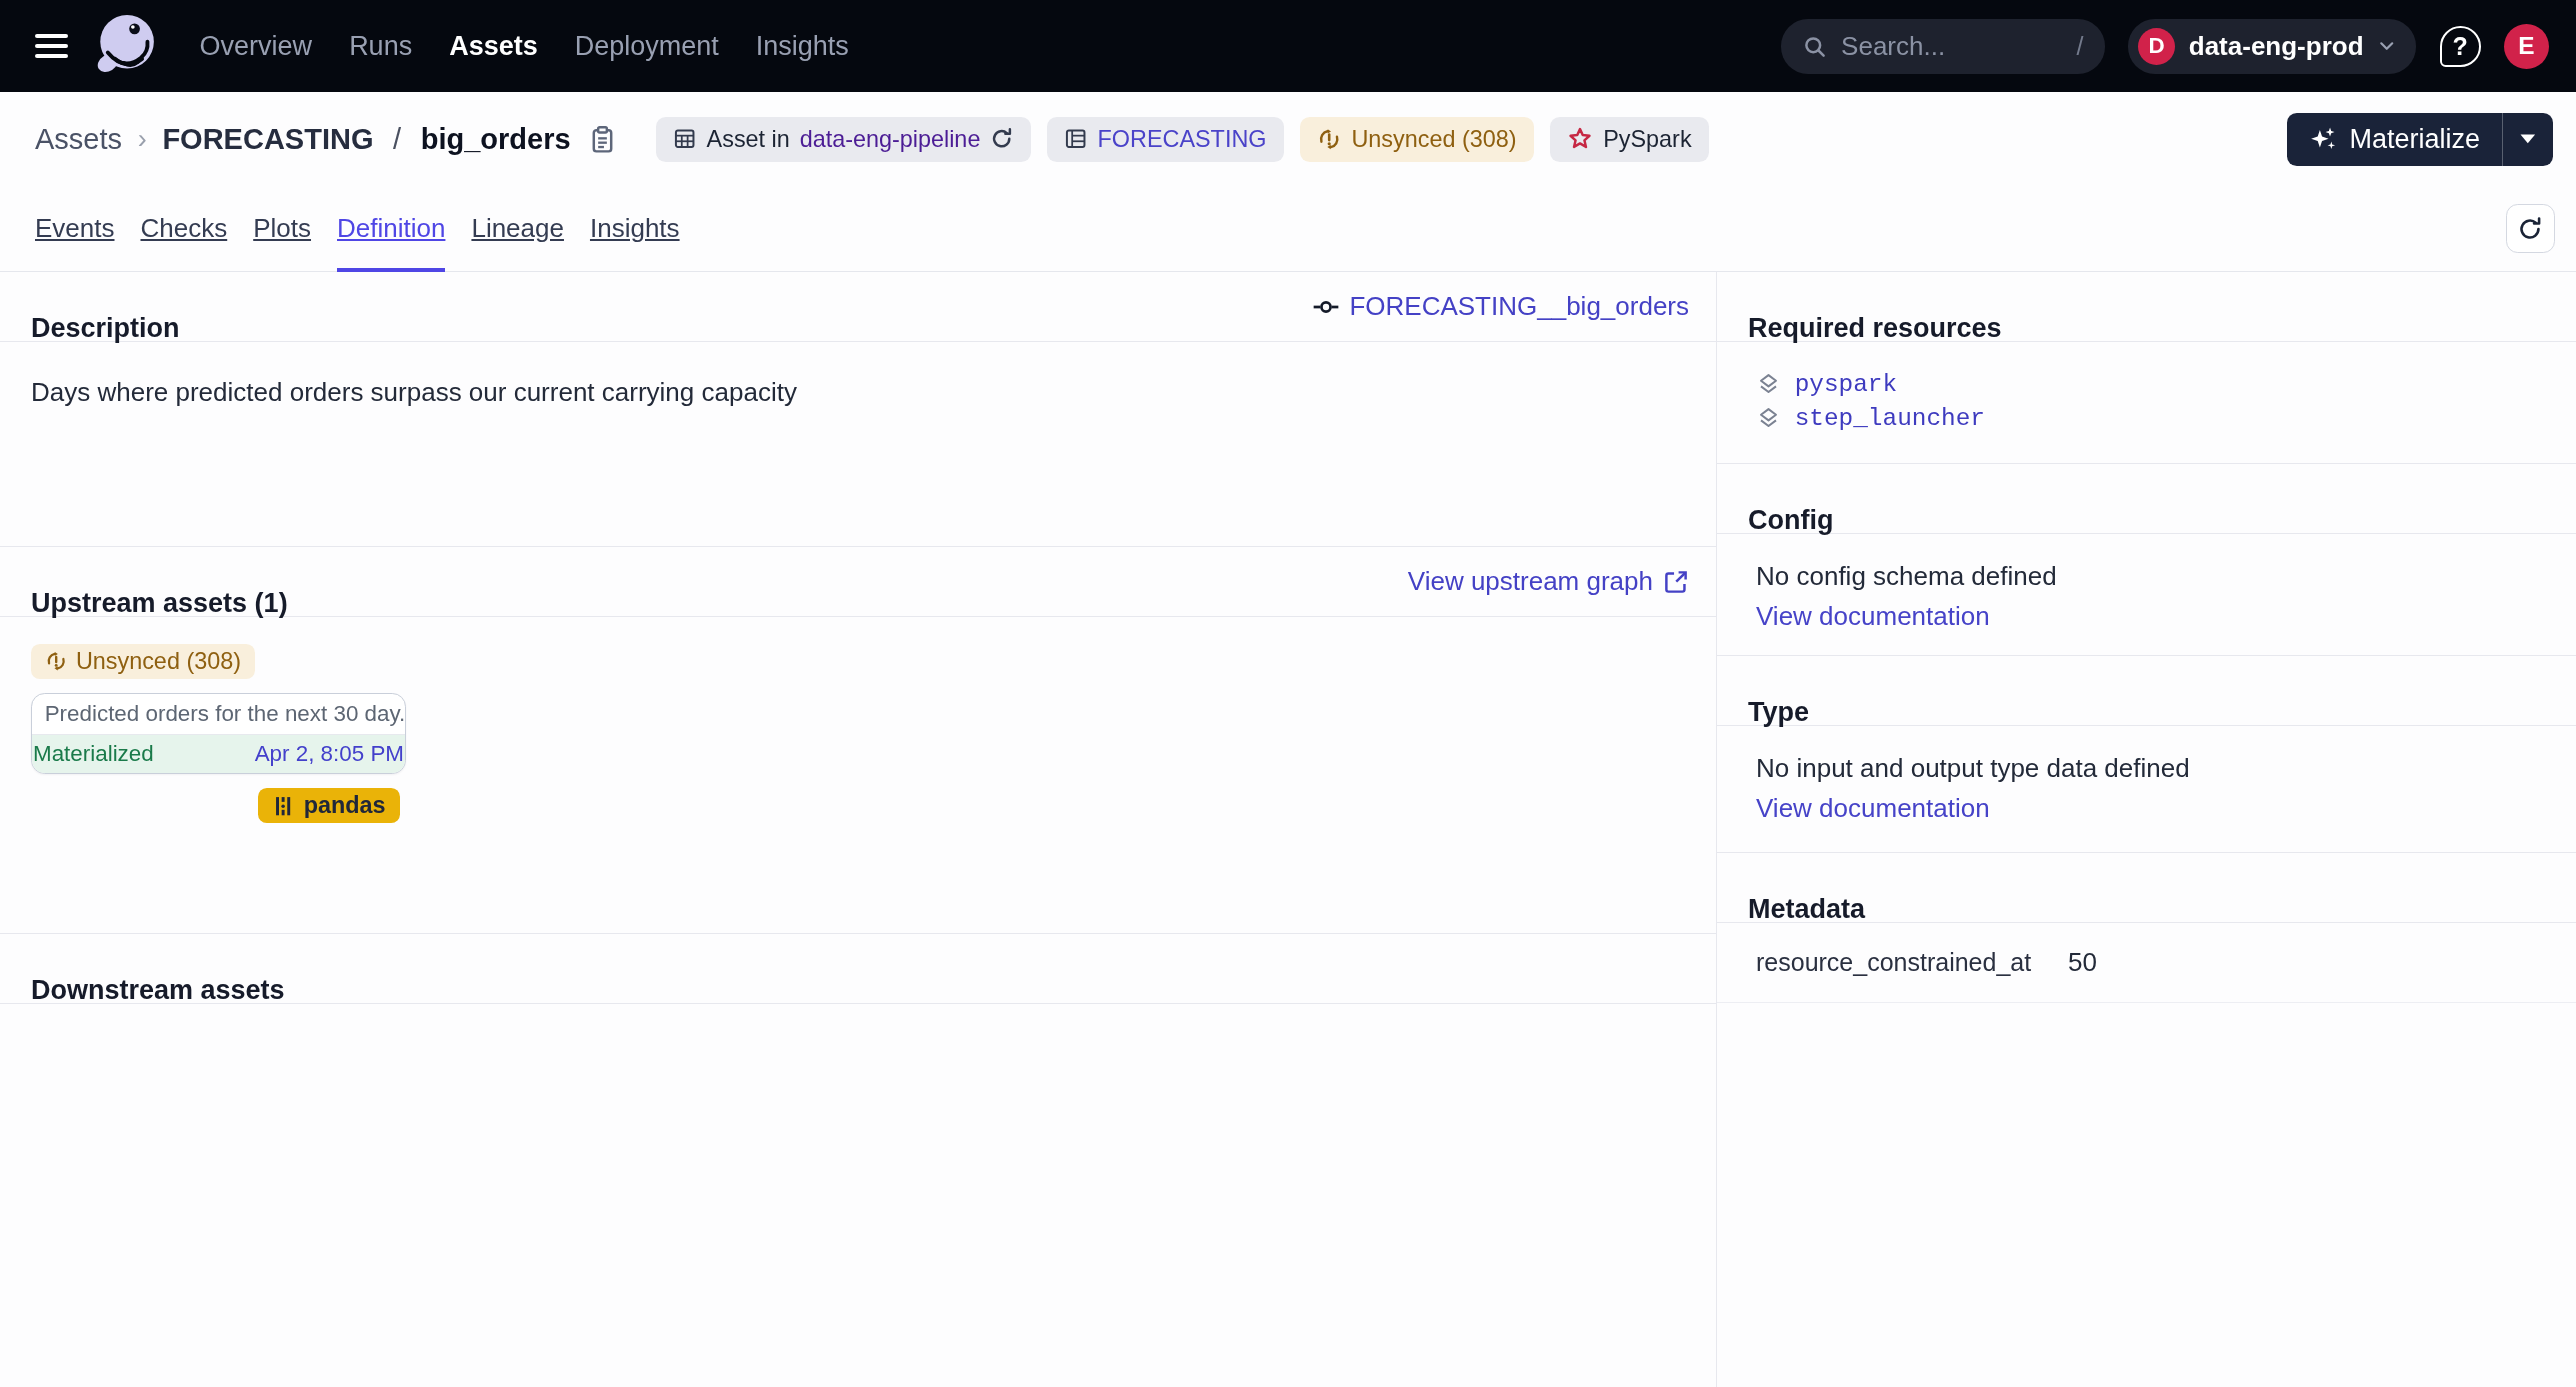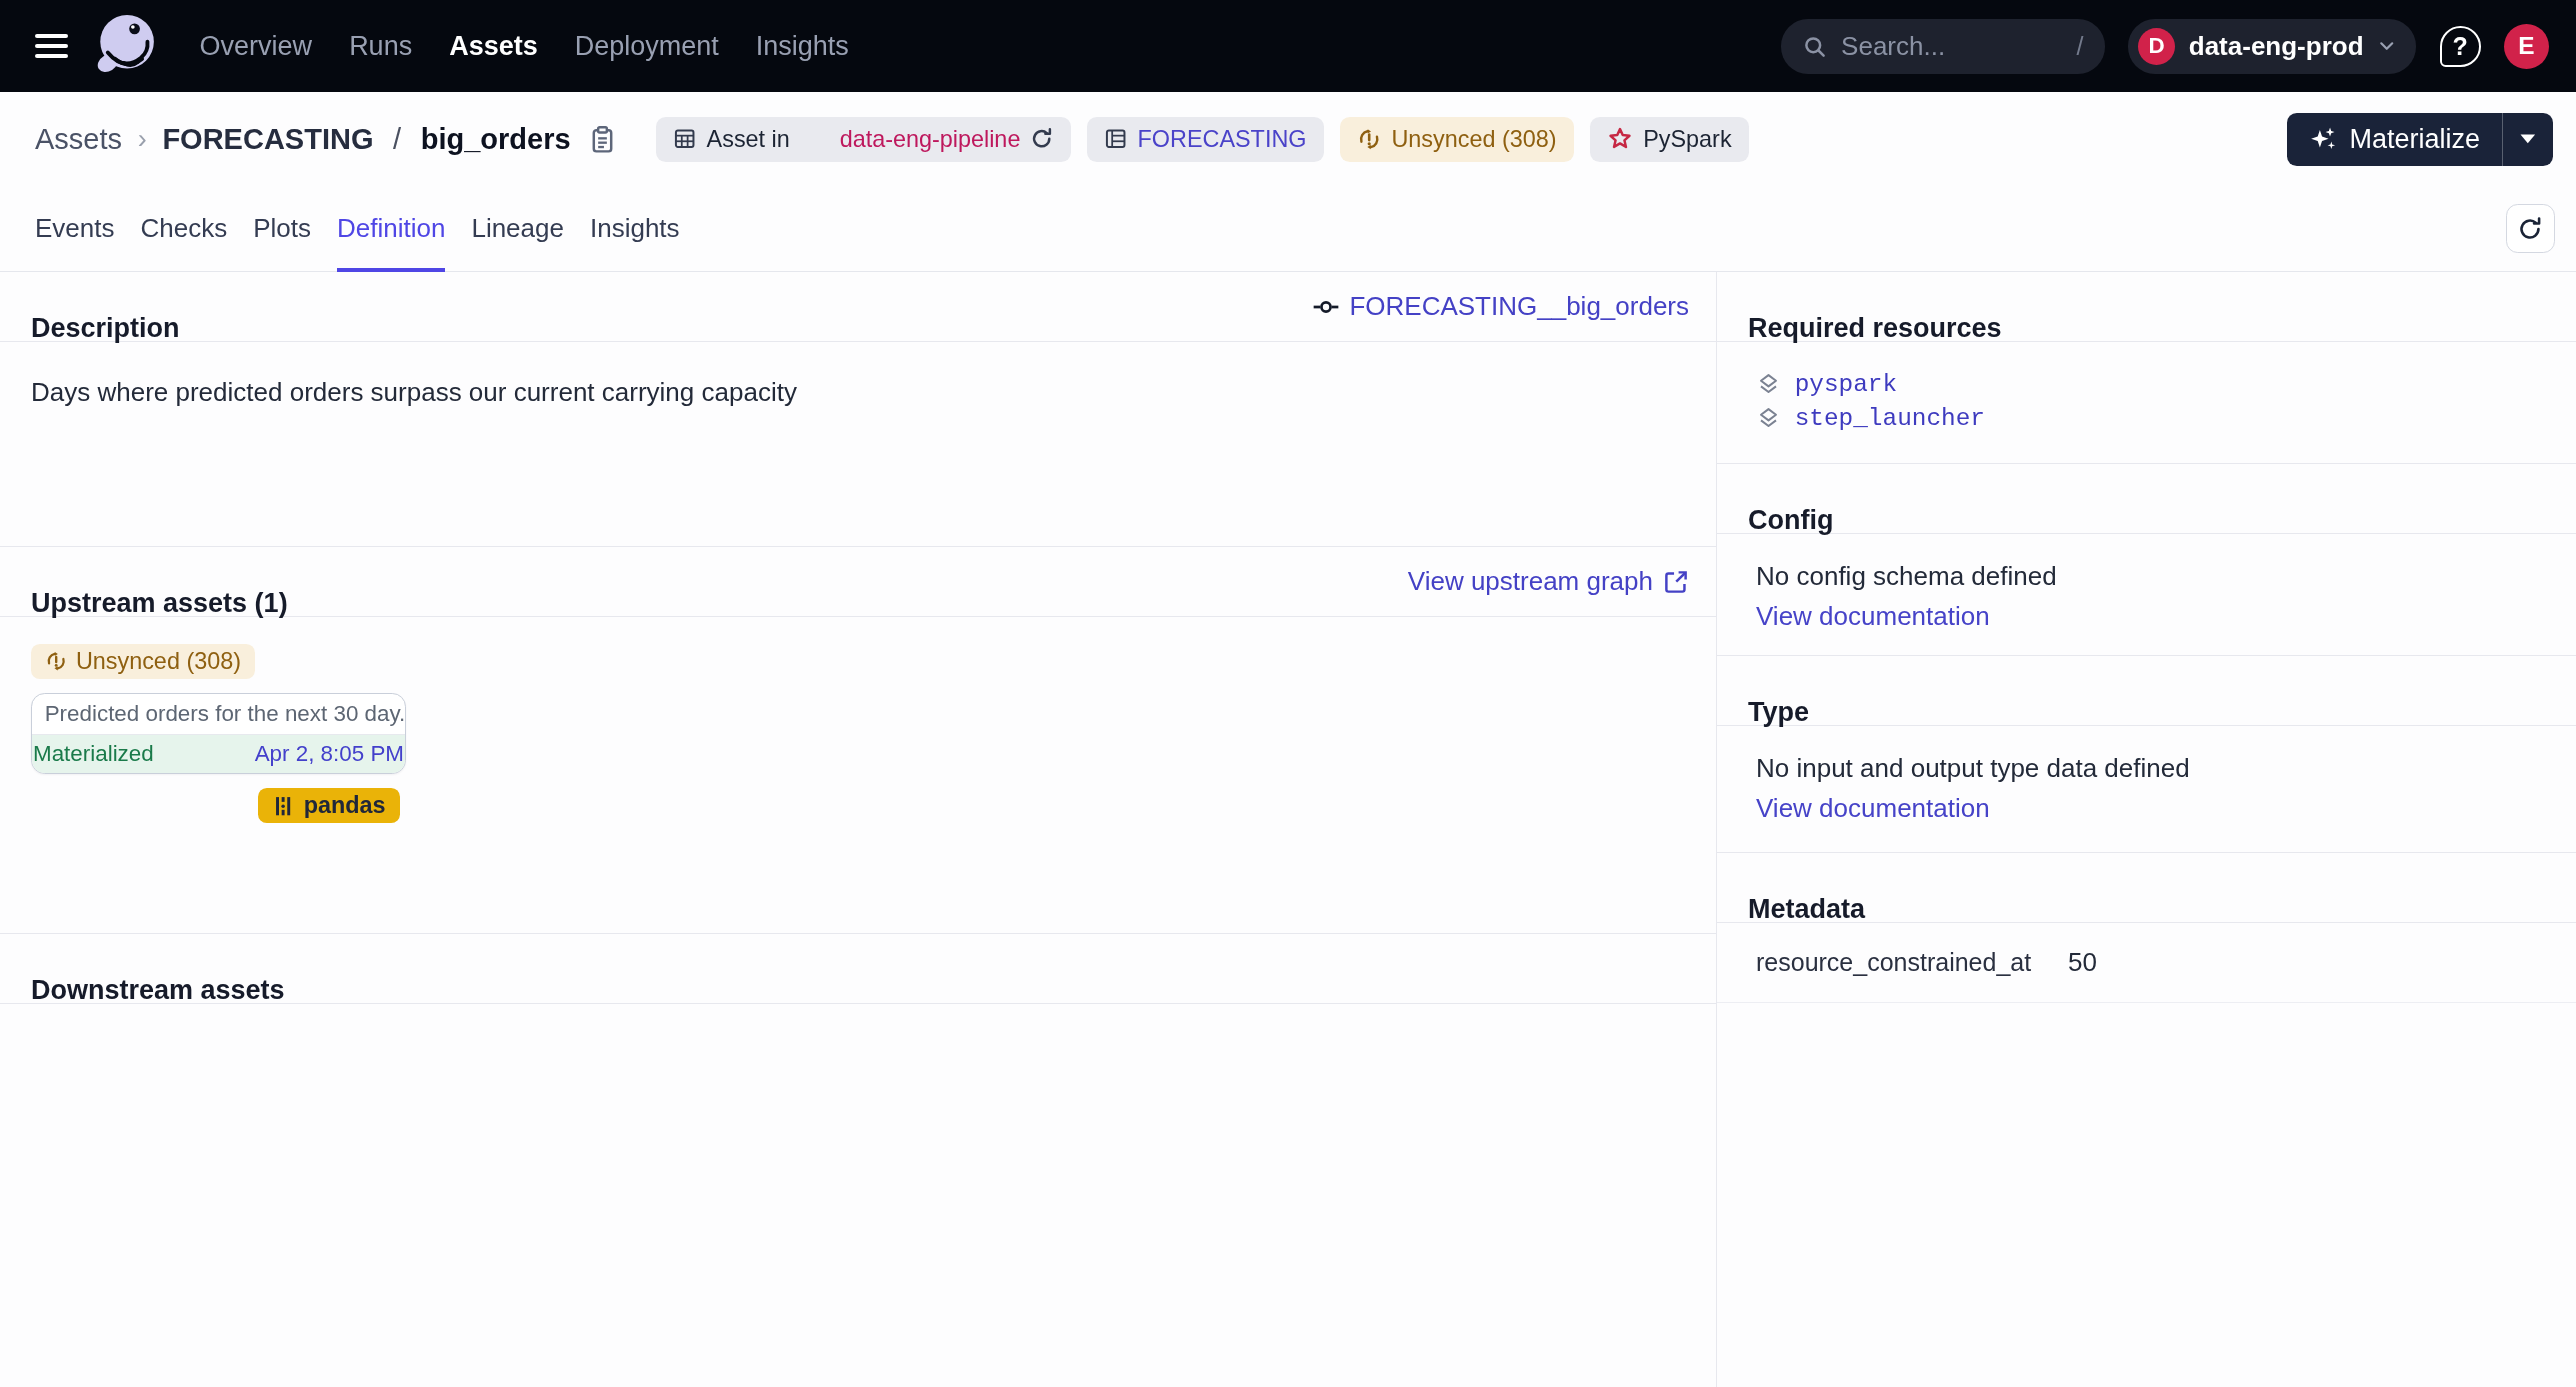--- a/index.html
+++ b/index.html
@@ -35,35 +35,35 @@
   .crumb-sep{ font-size:27px; color:#9aa0ad; padding:0 2px; }
   .crumb-group{ font-size:29px; font-weight:600; color:#262d3f; }
   .crumb-slash{ font-size:29px; color:#4a5060; font-weight:400; padding:0 5.9px; }
   .crumb-asset{ font-size:29px; font-weight:700; color:#0d1220; }
   .copy-btn{ background:none; border:none; color:#5d667a; cursor:pointer; display:flex; margin-left:3.9px; }
   .copy-btn svg{ width:29px; height:29px; }
   .tagrow{ display:flex; align-items:center; gap:15.6px; margin-left:25px;text-align:center; }
   .tag{ display:inline-flex; align-items:center; gap:9.8px; height:45px; border-radius:9.8px; background:#e9eaef; padding:0 17.6px; font-size:23.4px; color:#1c2433; white-space:nowrap; cursor:pointer; }
   .tag svg{ flex:none; }
   .tag .t-icon{ width:23.4px; height:23.4px; color:#333b4e; }
-  .tag .t-link{ color:#be185d;margin-left:40px; }
+  .tag .t-link{ color:#4c1d95; }
   .tag.amber{ background:#f9efdc; color:#8f6011; }
   .tag.amber .sync{ width:24.4px; height:24.4px; color:#8f6011; }
   .tag .star{ width:26px; height:26px; color:#c62844; }
   .tag .t-indigo{ color:#4a43c9; }
   .mat-group{ display:flex; align-items:stretch; height:53px; border-radius:9.8px; overflow:hidden; background:#1a2339; flex:none; }
   .mat-main{ display:flex; align-items:center; gap:11.7px; border:none; background:transparent; color:#fff; font-size:27px; font-family:"Liberation Sans",sans-serif; padding:0 21.5px; cursor:pointer; }
   .mat-main svg{ width:29px; height:29px; }
   .mat-caret{ width:51px; border:none; border-left:1px solid rgba(255,255,255,.28); background:transparent; color:#fff; display:flex; align-items:center; justify-content:center; cursor:pointer; }
   .mat-caret svg{ width:17.6px; height:11.7px; }
 
   
   .tabsrow{ height:86px; border-bottom:1px solid #e5e7ed; display:flex; align-items:center; justify-content:space-between; padding:0 21.5px 0 35px; }
   .tabs{ display:flex; align-items:center; gap:26px; height:100%; }
-  .tab{ position:relative; height:100%; display:flex; align-items:center; font-size:26px; color:#343c52; cursor:pointer; }
+  .tab{ position:relative; height:100%; display:flex; align-items:center; font-size:26px; color:#343c52; cursor:pointer;text-decoration:underline; }
   .tab.active{ color:#4f46e5; }
   .tab.active::after{ content:""; position:absolute; left:0; right:0; bottom:-1px; height:3.9px; background:#4f46e5; }
   .refresh-btn{ width:49px; height:49px; border:1px solid #d4d8e1; border-radius:11.7px; background:#fff; color:#1a2336; display:flex; align-items:center; justify-content:center; cursor:pointer; }
   .refresh-btn svg{ width:26px; height:26px; }
 
   
   .content{ display:flex; align-items:stretch; height:1116px; }
   .main-col{ width:1717px; border-right:1px solid #e7e8ee; }
   .side-col{ flex:1; }
   .sec-head{ height:70px; display:flex; align-items:center; justify-content:space-between; padding:0 27px 0 31px; border-bottom:1px solid #e7e8ee; }

